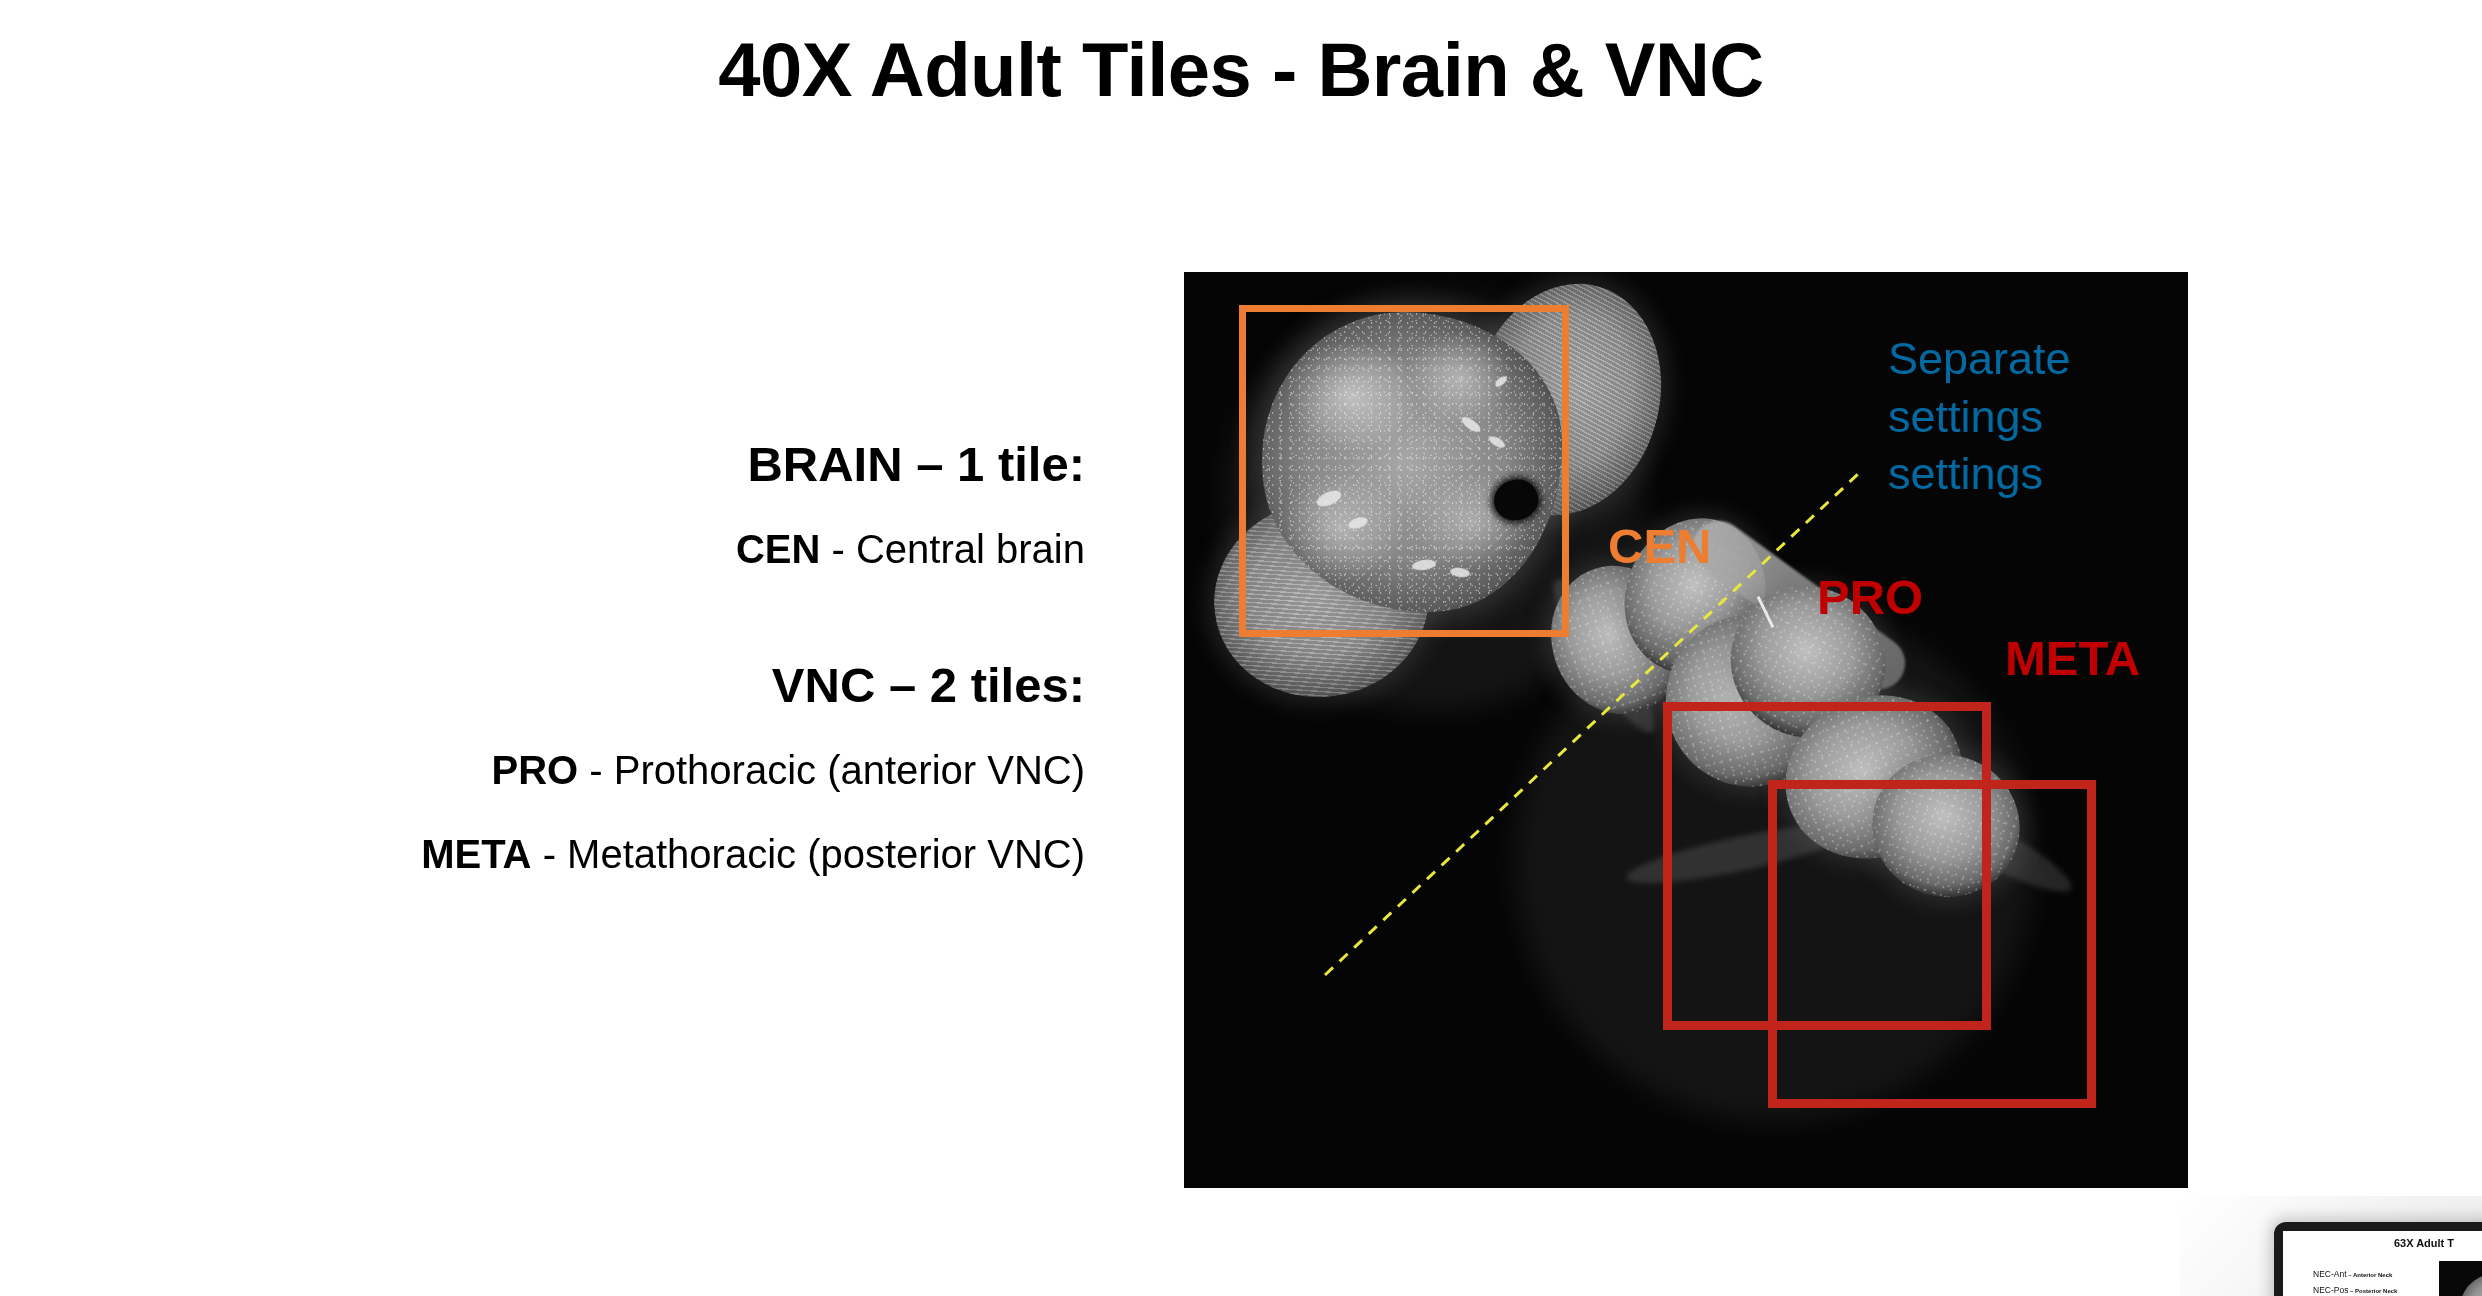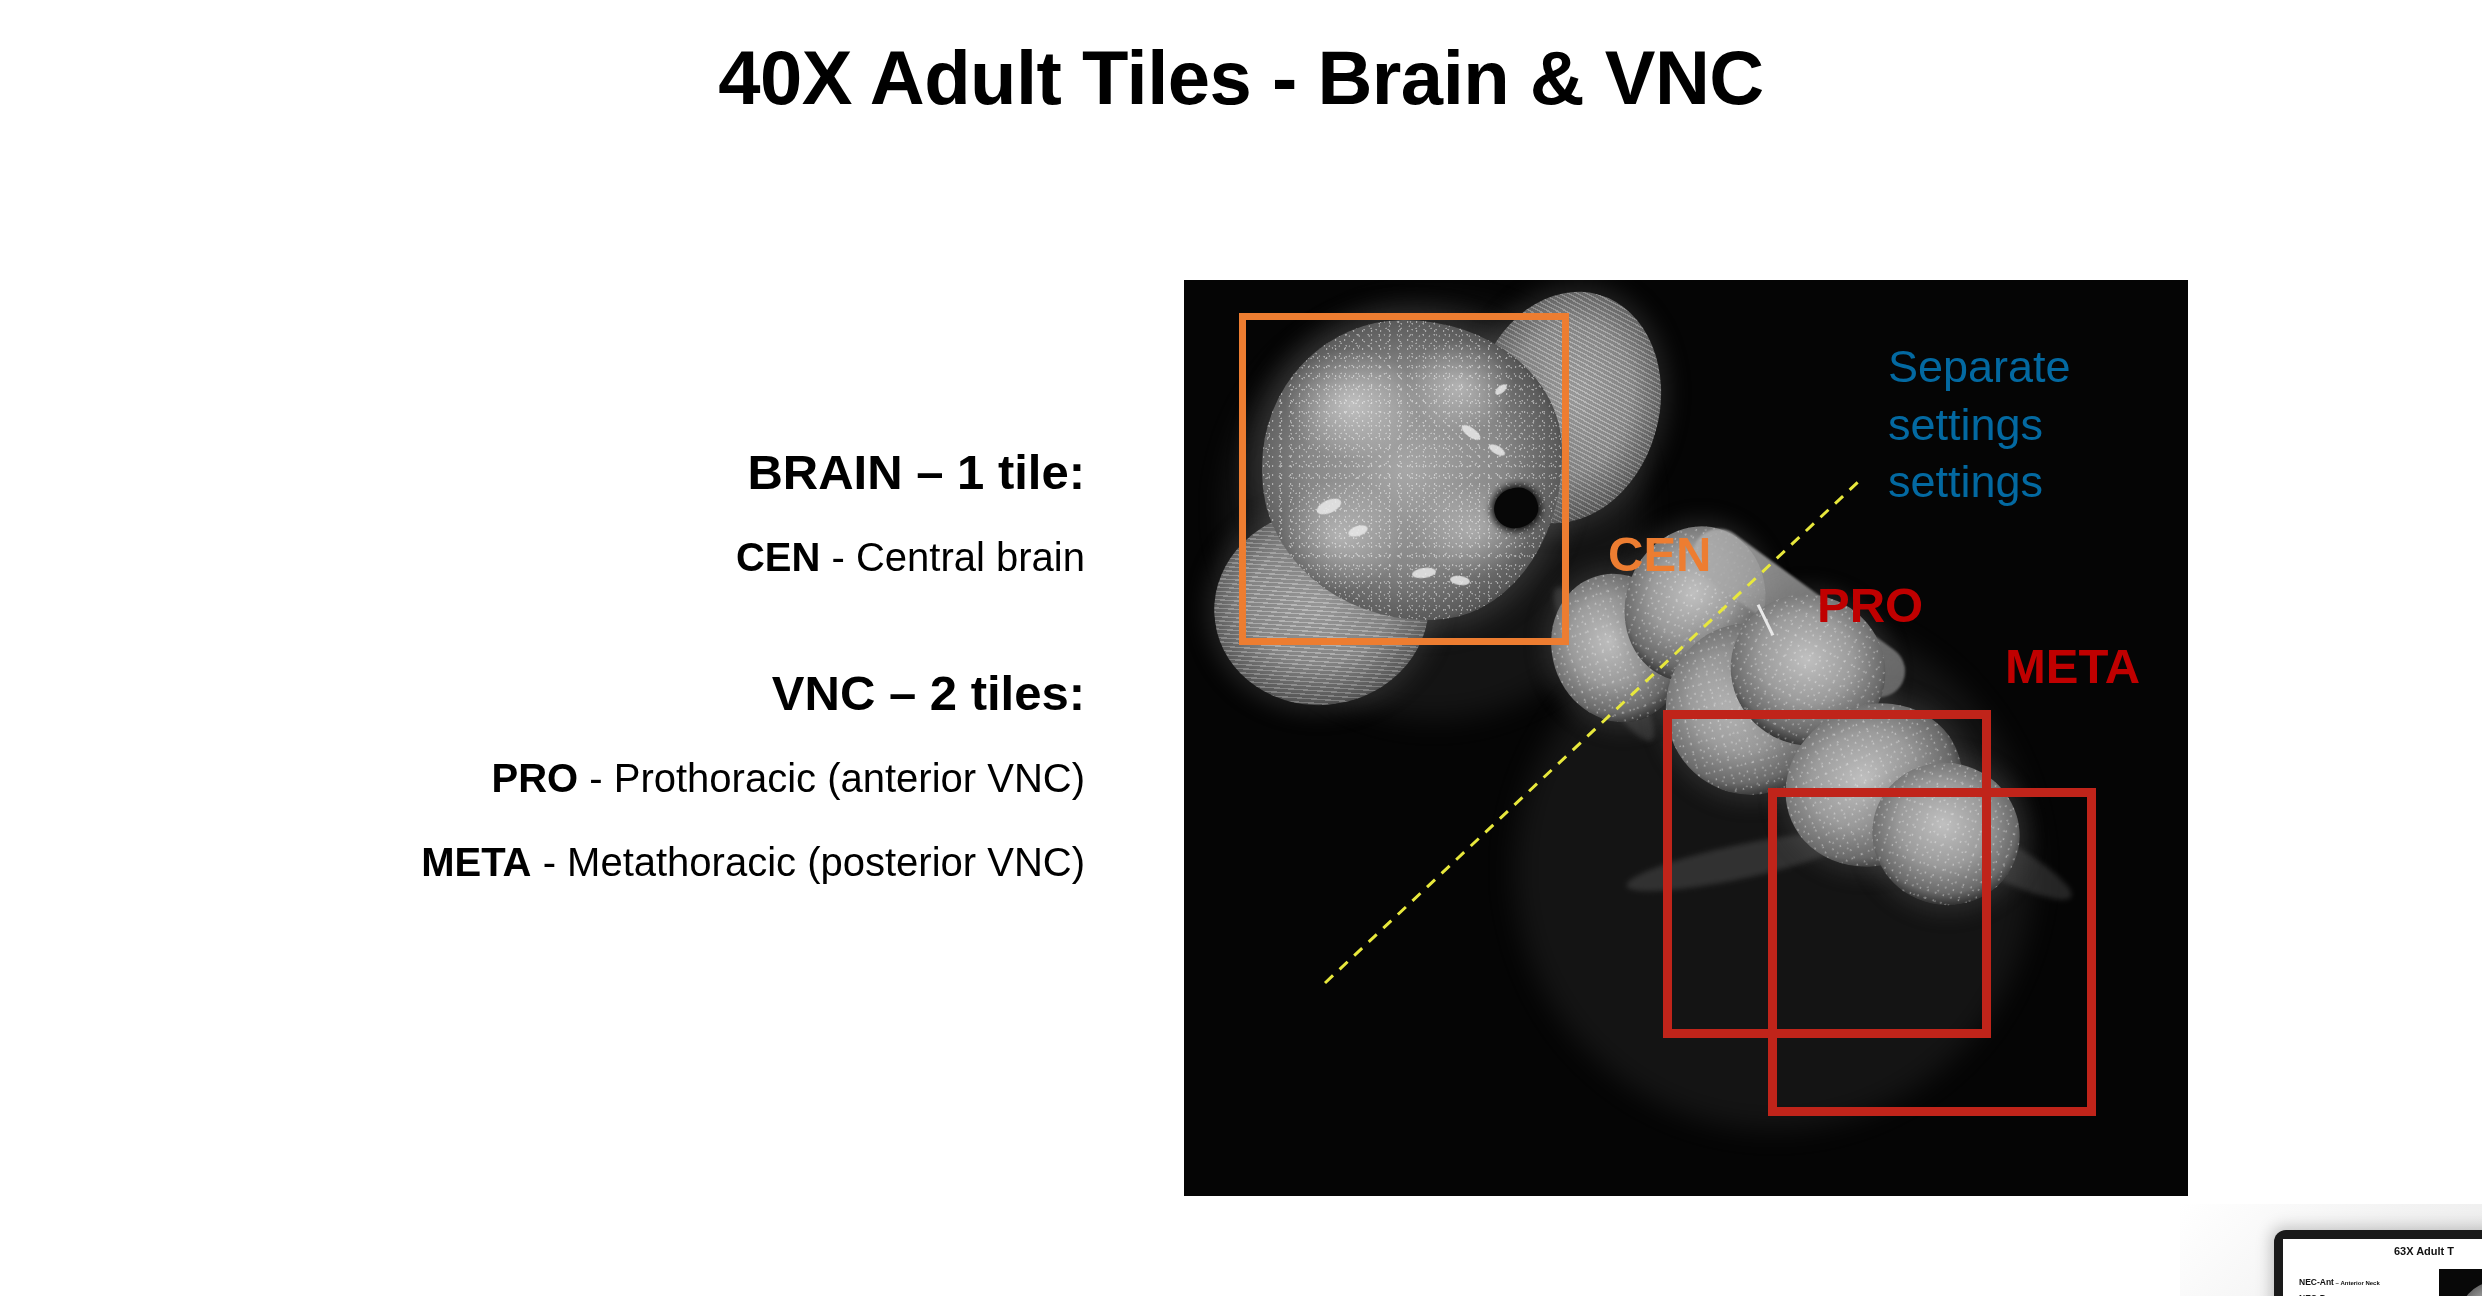--- a/index.html
+++ b/index.html
@@ -13,21 +13,21 @@
     height: 1296px;
     position: relative;
     overflow: hidden;
     font-family: "Liberation Sans", sans-serif;
     -webkit-font-smoothing: antialiased;
   }
 
   
   #slide {
     position: absolute;
-    left: 0; top: 8px;
+    left: 0; top: 0;
     width: 2482px;
     height: 1068px;
     background: #ffffff;
   }
 
   
   #slide-title {
     position: absolute;
     left: 0;
     top: 28px;
@@ -343,21 +343,21 @@
     color: #111;
     white-space: nowrap;
   }
   .thumb-def {
     position: absolute;
     left: 16px;
     font-size: 8px;
     color: #111;
     white-space: nowrap;
   }
-  .thumb-def b { font-weight: 700; font-size: 8.5px; }
+  .thumb-def b { font-weight: 400; font-size: 8.5px; margin-left: 14px; }
   .thumb-def span { font-size: 6px; font-weight: 700; }
   #thumb-def-1 { top: 38px; }
   #thumb-def-2 { top: 54px; }
   #thumb-image {
     position: absolute;
     right: 6px;
     top: 30px;
     width: 120px;
     height: 130px;
     background: #080808;

